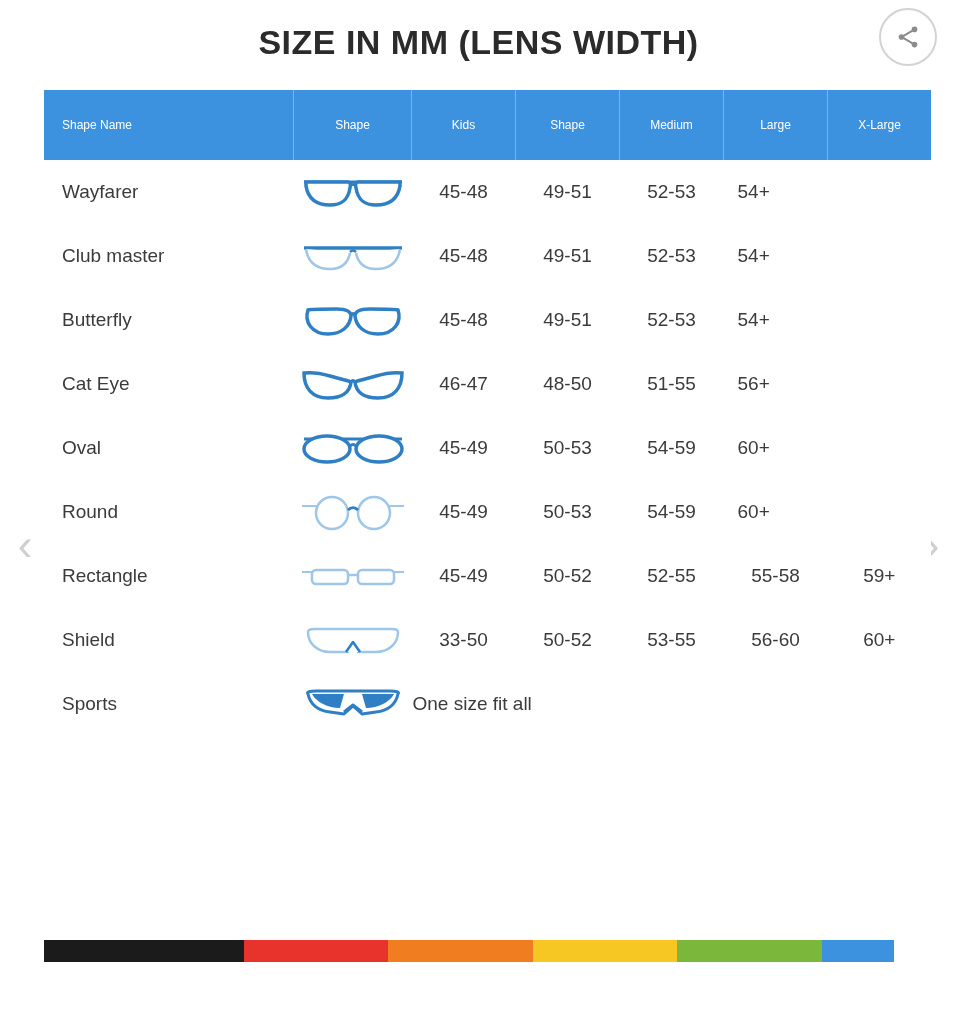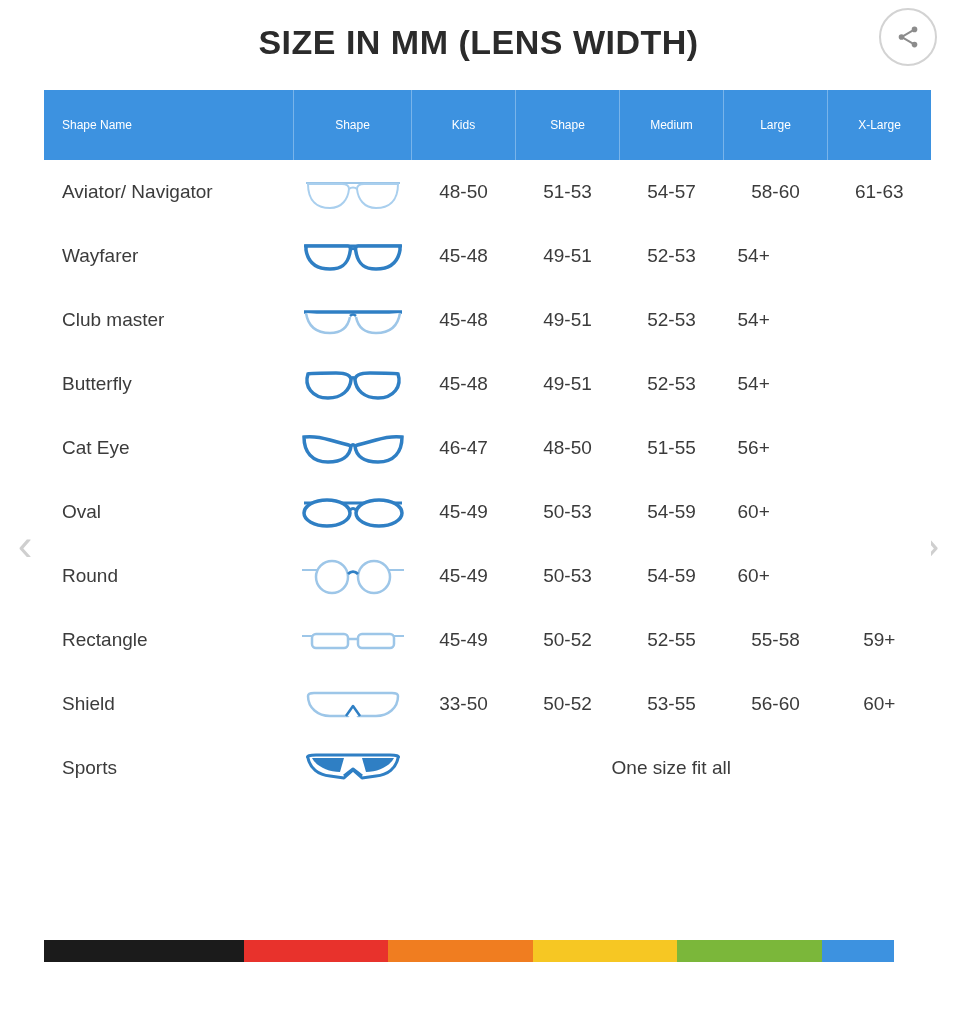--- a/index.html
+++ b/index.html
@@ -121,21 +121,20 @@
   }
   td.size-cell {
     text-align: center;
     color: #3b3b3b;
   }
   td.size-cell.left-align {
     text-align: left;
     padding-left: 14px;
   }
   td.onesize {
-    text-align: center;
     font-size: 19px;
     color: #3b3b3b;
   }
 
   .shape-svg { display: block; margin: 0 auto; }
 
   
   .color-bar {
     position: absolute;
     left: 44px;
@@ -187,36 +186,20 @@
           <th class="col-shape">Shape</th>
           <th class="col-size">Kids</th>
           <th class="col-size">Shape</th>
           <th class="col-size">Medium</th>
           <th class="col-size">Large</th>
           <th class="col-size">X-Large</th>
         </tr>
       </thead>
       <tbody>
 
-        <tr>
-          <td class="name-cell">Aviator/ Navigator</td>
-          <td class="shape-cell">
-            <svg class="shape-svg" width="106" height="40" viewBox="0 0 106 40">
-              <path d="M6 11 h94" stroke="#9dc6e8" stroke-width="2" fill="none"></path>
-              <path d="M8 12 C8 30 18 36 30 36 C42 36 48 27 49 17 C49 13 46 12 42 12 L12 12 C9 12 8 12 8 12 Z" fill="#ffffff" stroke="#a9cfee" stroke-width="2"></path>
-              <path d="M98 12 C98 30 88 36 76 36 C64 36 58 27 57 17 C57 13 60 12 64 12 L94 12 C97 12 98 12 98 12 Z" fill="#ffffff" stroke="#a9cfee" stroke-width="2"></path>
-              <path d="M49 17 C51 15 55 15 57 17" stroke="#a9cfee" stroke-width="2" fill="none"></path>
-            </svg>
-          </td>
-          <td class="size-cell">48-50</td>
-          <td class="size-cell">51-53</td>
-          <td class="size-cell">54-57</td>
-          <td class="size-cell">58-60</td>
-          <td class="size-cell">61-63</td>
-        </tr>
 
         <tr>
           <td class="name-cell">Wayfarer</td>
           <td class="shape-cell">
             <svg class="shape-svg" width="106" height="40" viewBox="0 0 106 40">
               <path d="M4 10 h98" stroke="#2f7fc4" stroke-width="3" fill="none"></path>
               <path d="M6 10 L48 10 C50 10 51 12 50 16 C48 28 42 33 30 33 C16 33 8 26 6 14 Z" fill="#ffffff" stroke="#2f7fc4" stroke-width="3.5"></path>
               <path d="M100 10 L58 10 C56 10 55 12 56 16 C58 28 64 33 76 33 C90 33 98 26 100 14 Z" fill="#ffffff" stroke="#2f7fc4" stroke-width="3.5"></path>
               <path d="M50 14 C52 12 54 12 56 14" stroke="#2f7fc4" stroke-width="3" fill="none"></path>
             </svg>

